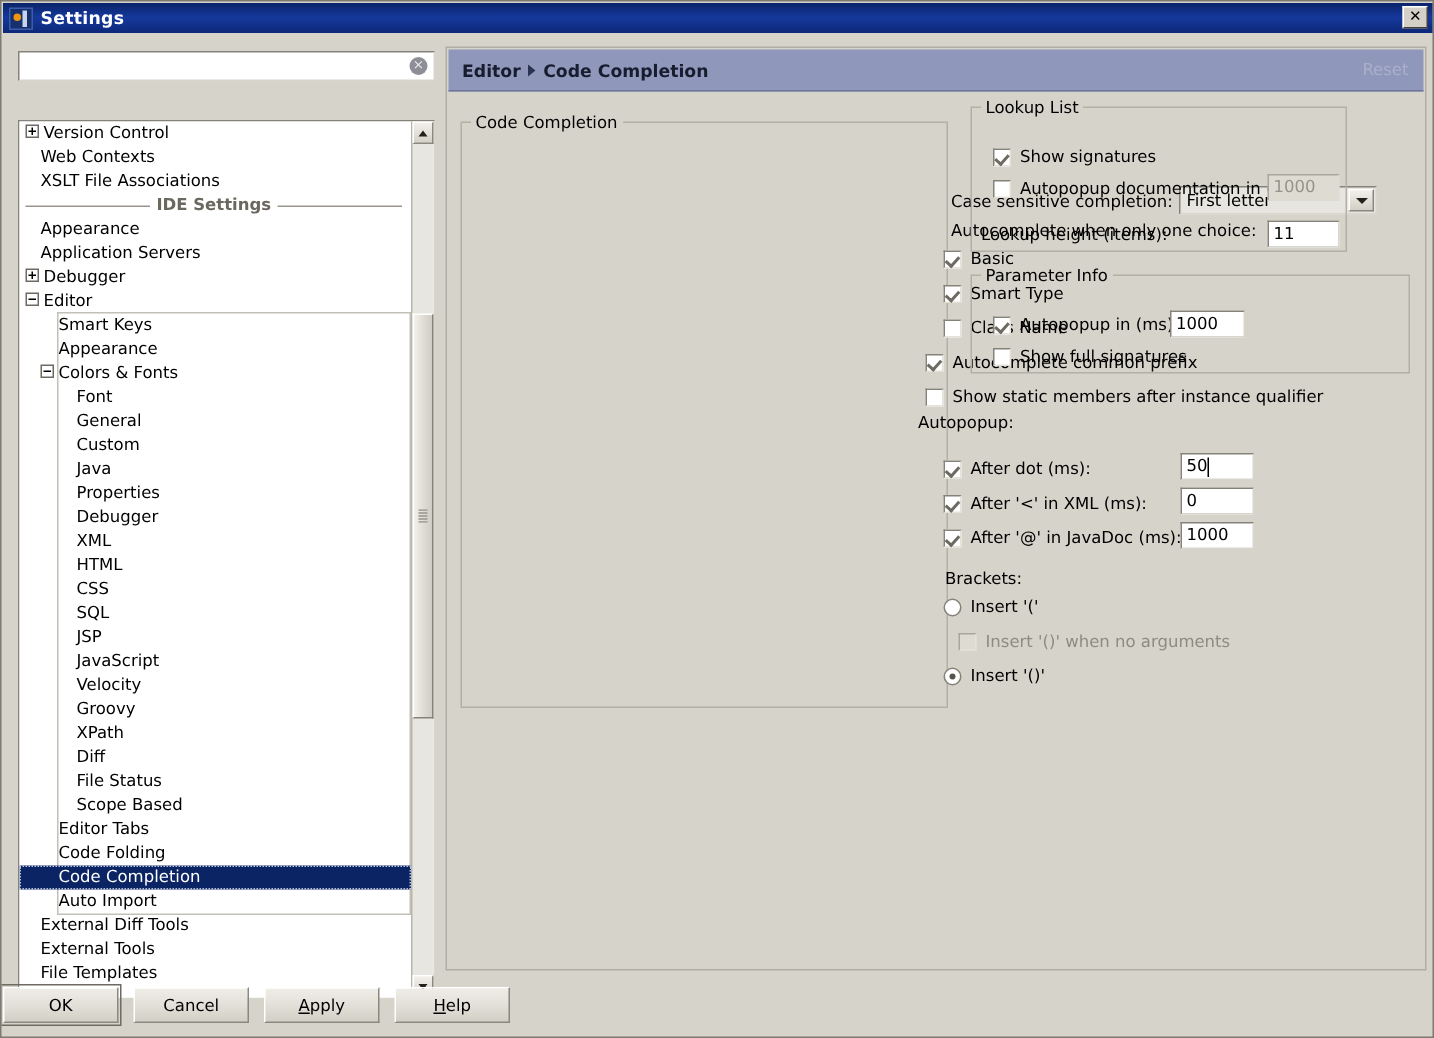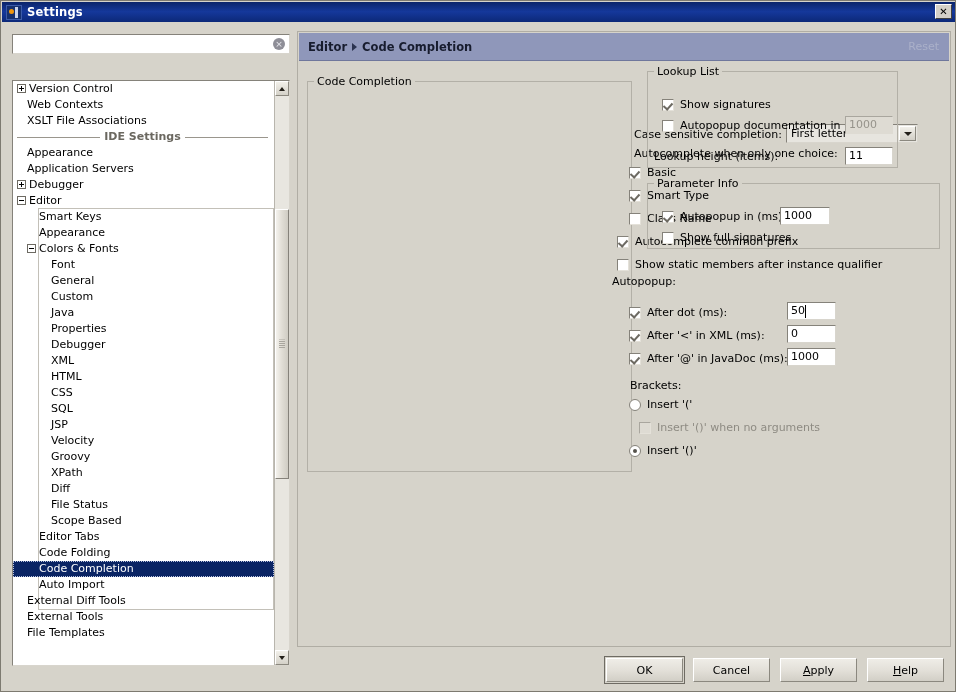--- a/index.html
+++ b/index.html
@@ -419,21 +419,20 @@
     border-top: 4px solid #23201a;
   }
 
   
   #buttonbar {
     position: absolute;
     left: 1px; bottom: 1px;
     width: 954px; height: 40px;
     display: flex;
     align-items: center;
-    justify-content: flex-end;
     gap: 10px;
     padding-right: 12px;
     box-sizing: border-box;
   }
   .dlg-btn {
     width: 77px; height: 24px;
     background: linear-gradient(to bottom,#efedE7 0%,#e3e0d9 50%,#d2cfc6 100%);
     border: 1px solid;
     border-color: #ffffff #8b887f #8b887f #ffffff;
     box-sizing: border-box;
@@ -491,20 +490,21 @@
             <div class="tree-row" style="padding-left:38px"><span>General</span></div>
             <div class="tree-row" style="padding-left:38px"><span>Custom</span></div>
             <div class="tree-row" style="padding-left:38px"><span>Java</span></div>
             <div class="tree-row" style="padding-left:38px"><span>Properties</span></div>
             <div class="tree-row" style="padding-left:38px"><span>Debugger</span></div>
             <div class="tree-row" style="padding-left:38px"><span>XML</span></div>
             <div class="tree-row" style="padding-left:38px"><span>HTML</span></div>
             <div class="tree-row" style="padding-left:38px"><span>CSS</span></div>
             <div class="tree-row" style="padding-left:38px"><span>SQL</span></div>
             <div class="tree-row" style="padding-left:38px"><span>JSP</span></div>
+            <div class="tree-row" style="padding-left:38px"><span>JavaScript</span></div>
             <div class="tree-row" style="padding-left:38px"><span>Velocity</span></div>
             <div class="tree-row" style="padding-left:38px"><span>Groovy</span></div>
             <div class="tree-row" style="padding-left:38px"><span>XPath</span></div>
             <div class="tree-row" style="padding-left:38px"><span>Diff</span></div>
             <div class="tree-row" style="padding-left:38px"><span>File Status</span></div>
             <div class="tree-row" style="padding-left:38px"><span>Scope Based</span></div>
             <div class="tree-row" style="padding-left:26px"><span>Editor Tabs</span></div>
             <div class="tree-row" style="padding-left:26px"><span>Code Folding</span></div>
             <div class="tree-row selected" style="padding-left:26px"><span>Code Completion</span></div>
             <div class="tree-row" style="padding-left:26px"><span>Auto Import</span></div>

